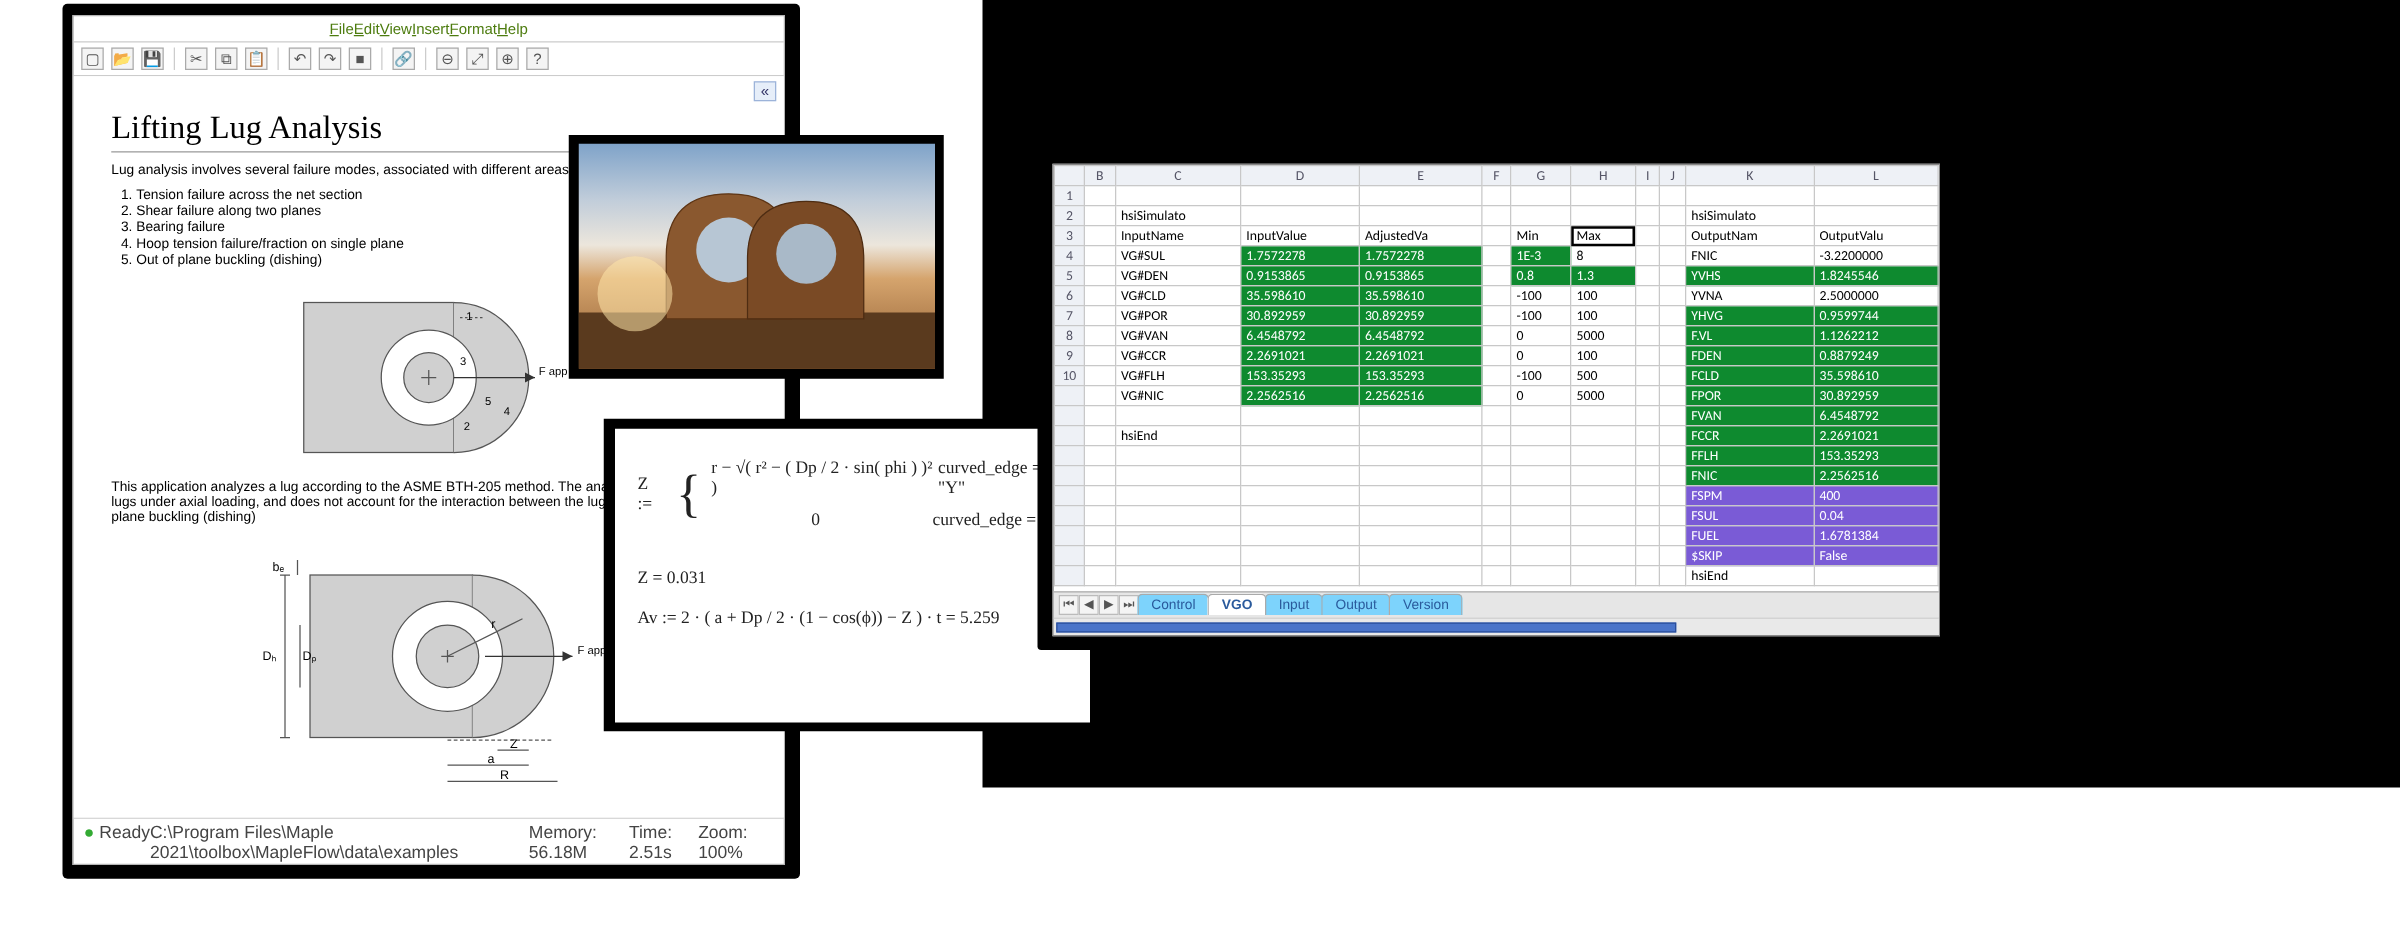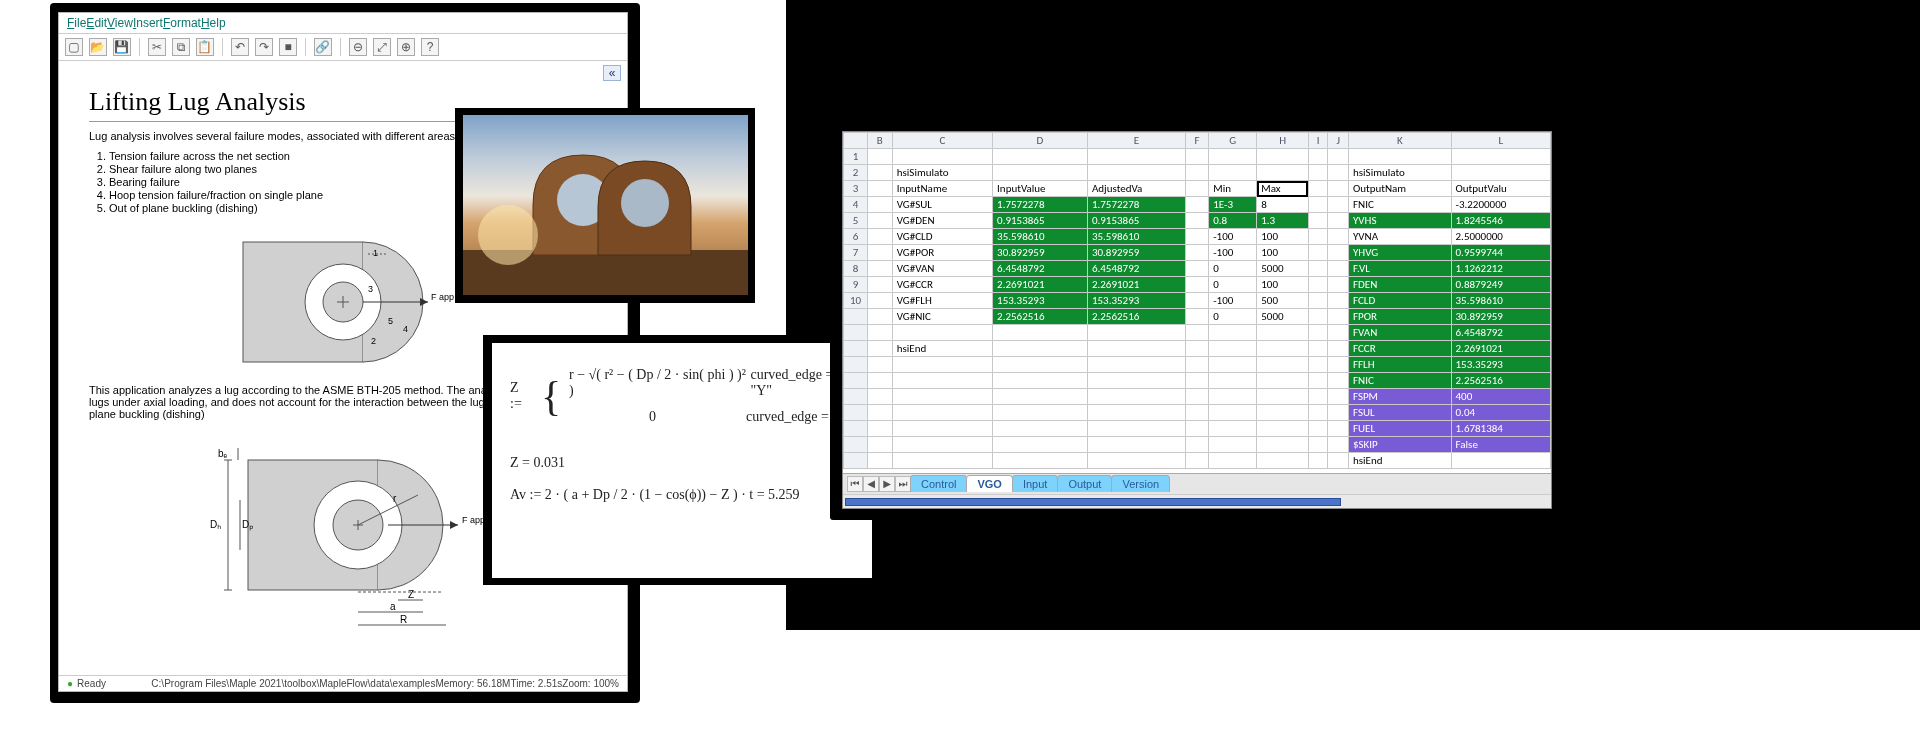--- a/index.html
+++ b/index.html
@@ -27,22 +27,23 @@
     width: 570px; height: 680px;
     background: #fff;
     border: 1px solid #b5b5b5;
     display: flex;
     flex-direction: column;
   }
   .menubar {
     display: flex;
     padding: 3px 8px;
     font-size: 12px;
-    color: #0f766e;
+    color: #4d7c0f;
     border-bottom: 1px solid #ccc;
+    justify-content: center;
   }
   .menubar span:first-letter { text-decoration: underline; }
   .toolbar {
     display: flex;
     gap: 6px;
     padding: 4px 6px;
     border-bottom: 1px solid #ccc;
     align-items: center;
   }
   .toolbar .tbtn {
@@ -75,25 +76,25 @@
   .chevron {
     position: absolute; top: 4px; right: 6px;
     width: 18px; height: 16px;
     border: 1px solid #9cb3d9;
     background: #e6eef9;
     font-size: 12px; text-align: center; line-height: 14px;
     color: #336;
   }
   .statusbar {
     display: flex;
-    font-size: 10px;
+    font-size: 14px;
     border-top: 1px solid #ccc;
     padding: 2px 8px;
     color: #444;
-    justify-content: space-between;
+    justify-content: flex-end;
   }
   .statusbar .dot::before { content: "●"; color: #3a3; margin-right: 4px; }
   .statusbar .right { display: flex; }
 
   
   .photo-shadow {
     position: absolute;
     left: 455px; top: 108px;
     width: 300px; height: 195px;
     background: #000;

